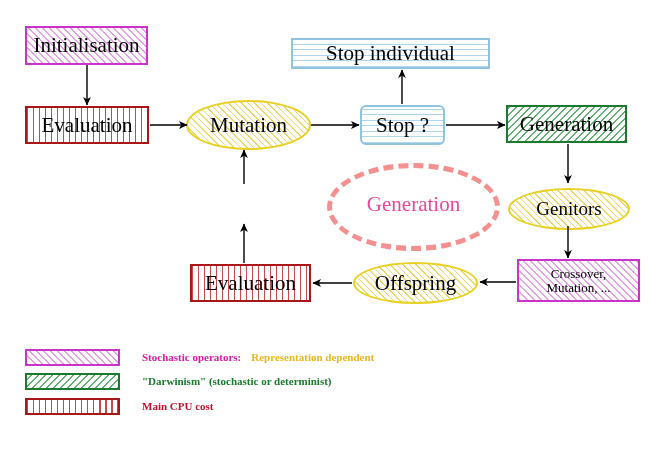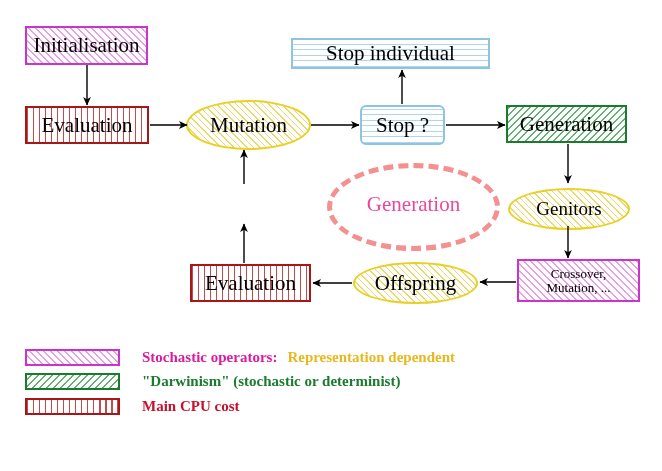--- a/index.html
+++ b/index.html
@@ -105,21 +105,21 @@
   }
   .legend-swatch {
     width: 95px;
     height: 17px;
     box-sizing: border-box;
     flex: 0 0 auto;
   }
   .legend-text {
     margin-left: 22px;
     white-space: nowrap;
-    font-size: 15px;
+    font-size: 11px;
     font-weight: bold;
     font-family: "Liberation Serif", "DejaVu Serif", serif;
   }
   .legend-text .seg2 { margin-left: 10px; }
   .lt-magenta { color: #D81BA0; }
   .lt-gold    { color: #E8B820; }
   .lt-green   { color: #1A7A2E; }
   .lt-red     { color: #C8102E; }
   .lt-blue    { color: #9CC9E8; }
 </style>

